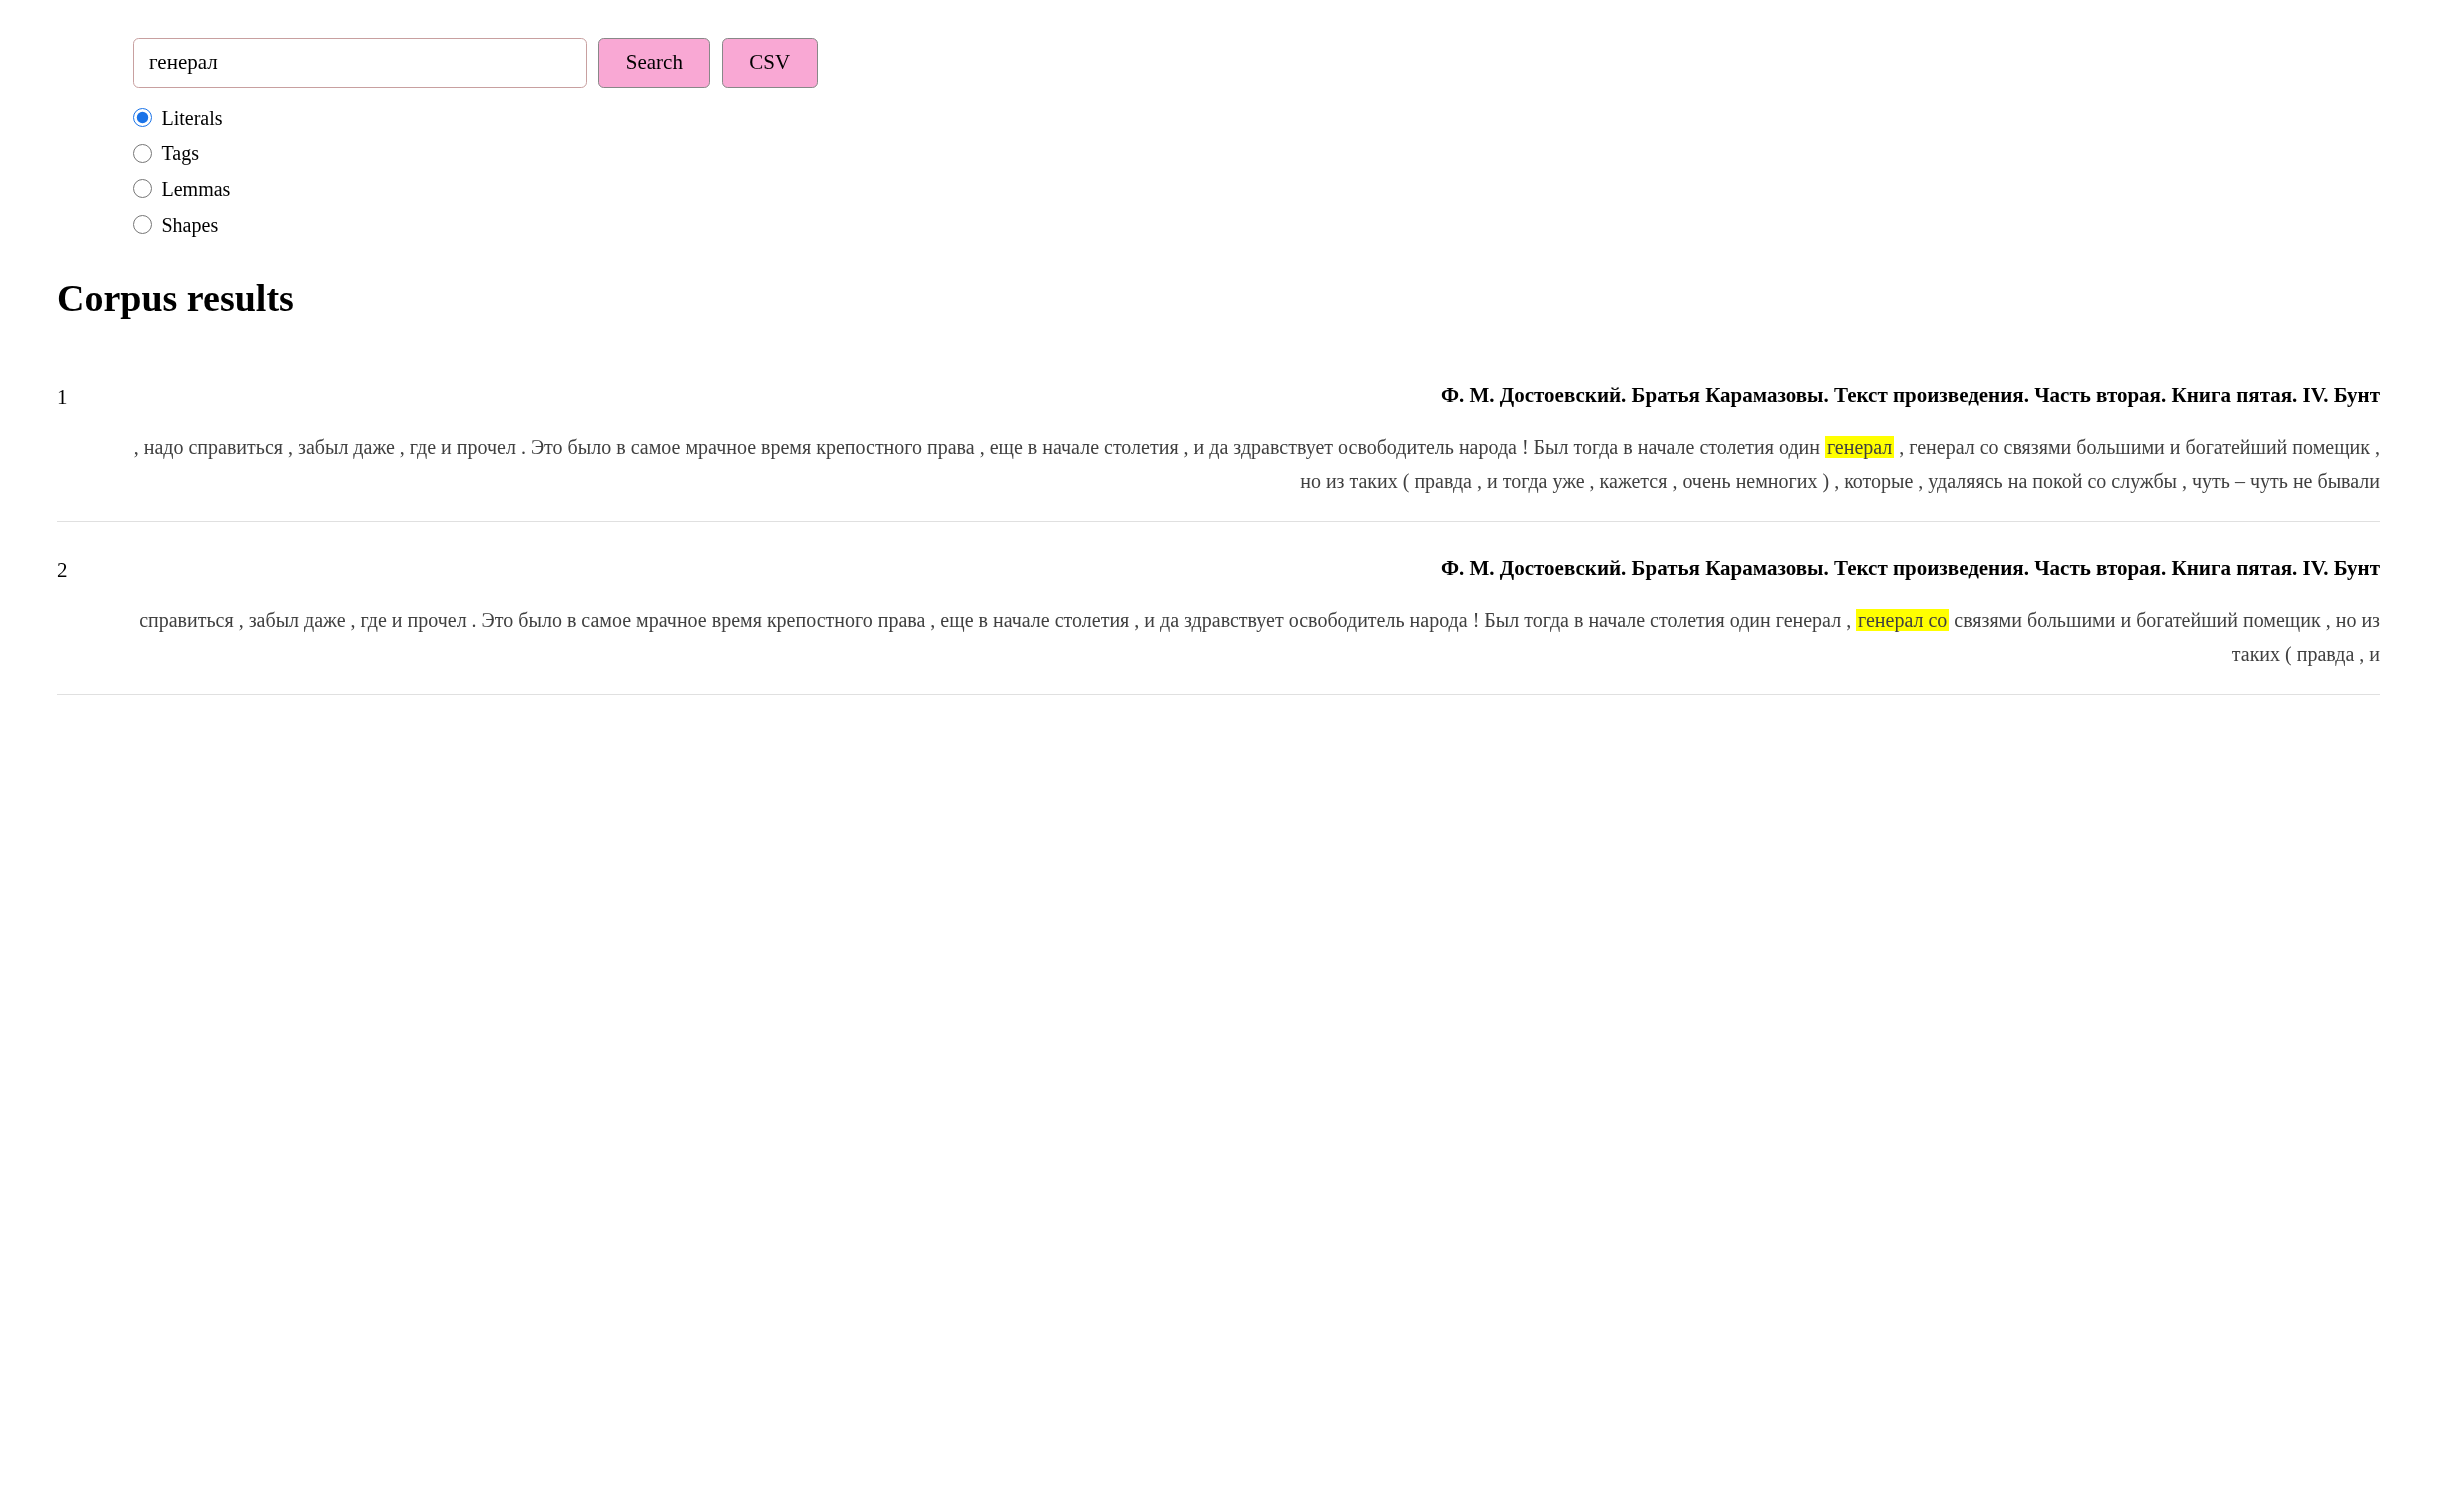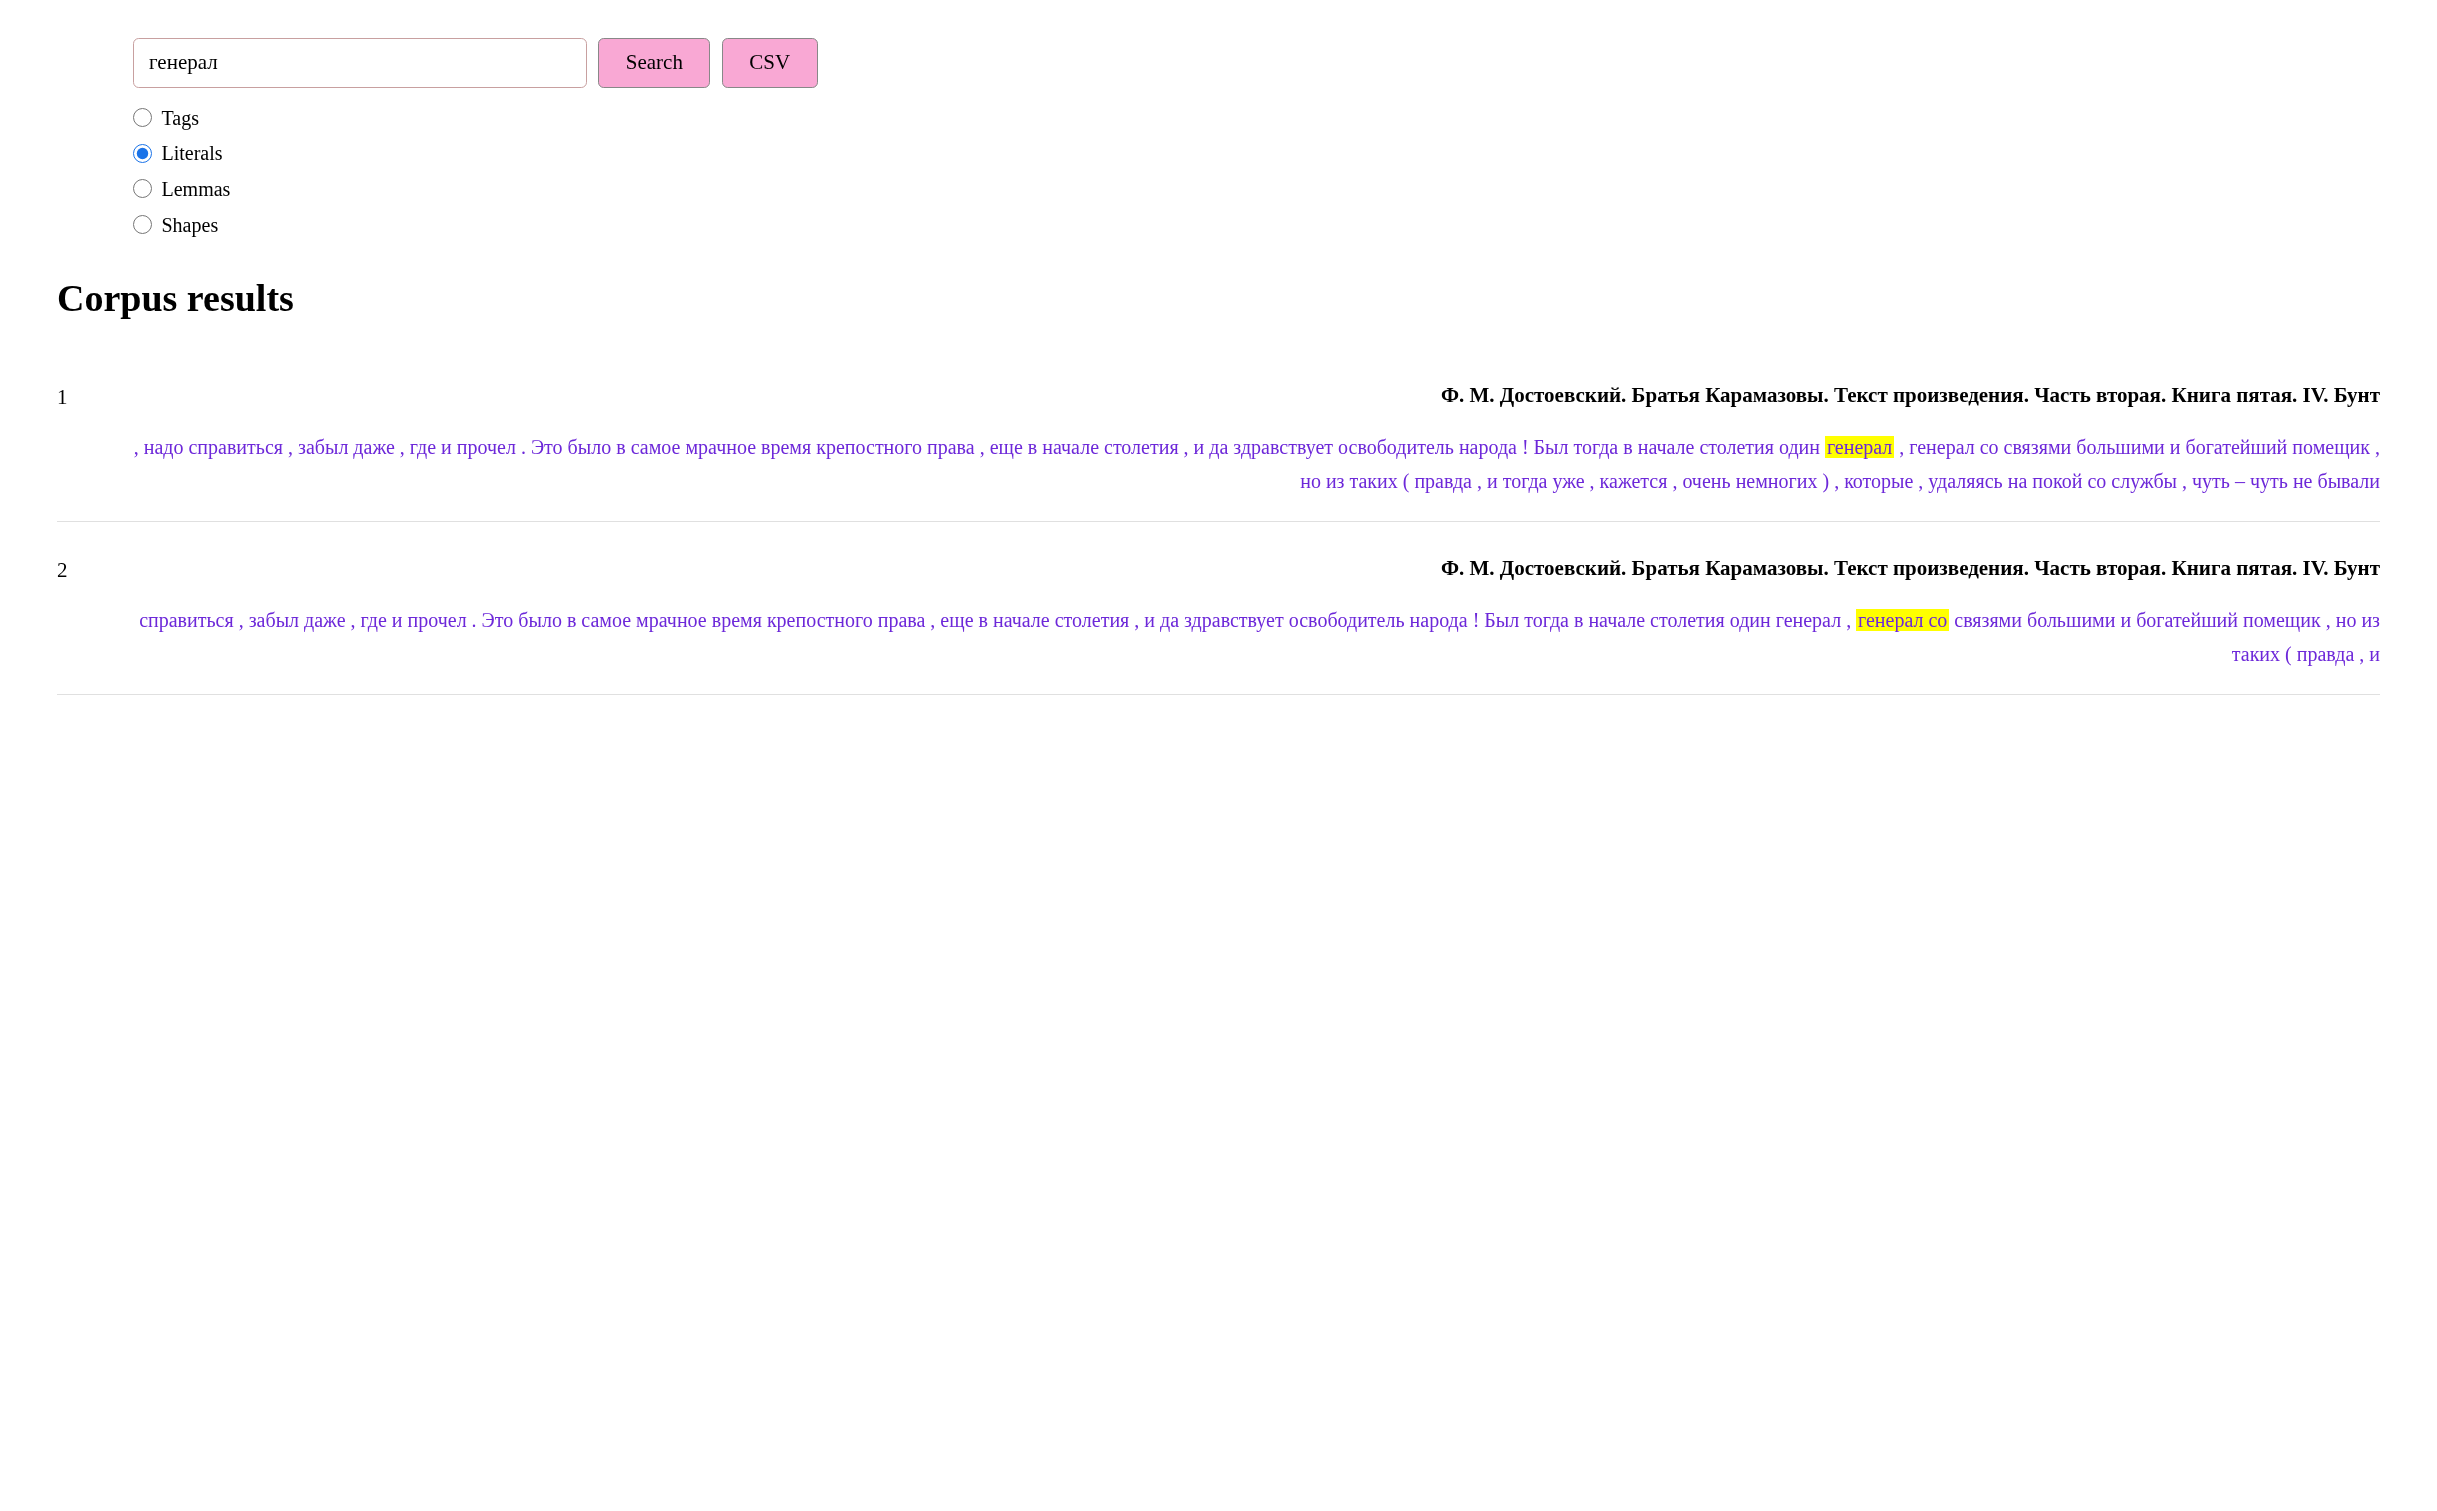--- a/index.html
+++ b/index.html
@@ -100,45 +100,45 @@
     .result-title {
       font-size: 21px;
       font-weight: bold;
       margin-bottom: 19px;
       line-height: 1.5;
     }
 
     .result-text {
       font-size: 20px;
       line-height: 1.7;
-      color: #6d28d9;
+      color: #404040;
     }
 
     .highlight {
       background-color: #ffff00;
       padding: 0 1.9px;
     }
   </style>
 </head>
 <body>
 
 <div class="search-bar">
   <input type="text" class="search-input" value="генерал" style="">
   <button class="btn">Search</button>
   <button class="btn">CSV</button>
 </div>
 
 <div class="radio-group">
   <label class="radio-label">
+    <input type="radio" name="search-type" checked="" style="">
+    <span>Literals</span>
+  </label>
+  <label class="radio-label">
     <input type="radio" name="search-type" style="">
     <span>Tags</span>
-  </label>
-  <label class="radio-label">
-    <input type="radio" name="search-type" checked="" style="">
-    <span>Literals</span>
   </label>
   <label class="radio-label">
     <input type="radio" name="search-type" style="">
     <span>Lemmas</span>
   </label>
   <label class="radio-label">
     <input type="radio" name="search-type" style="">
     <span>Shapes</span>
   </label>
 </div>

